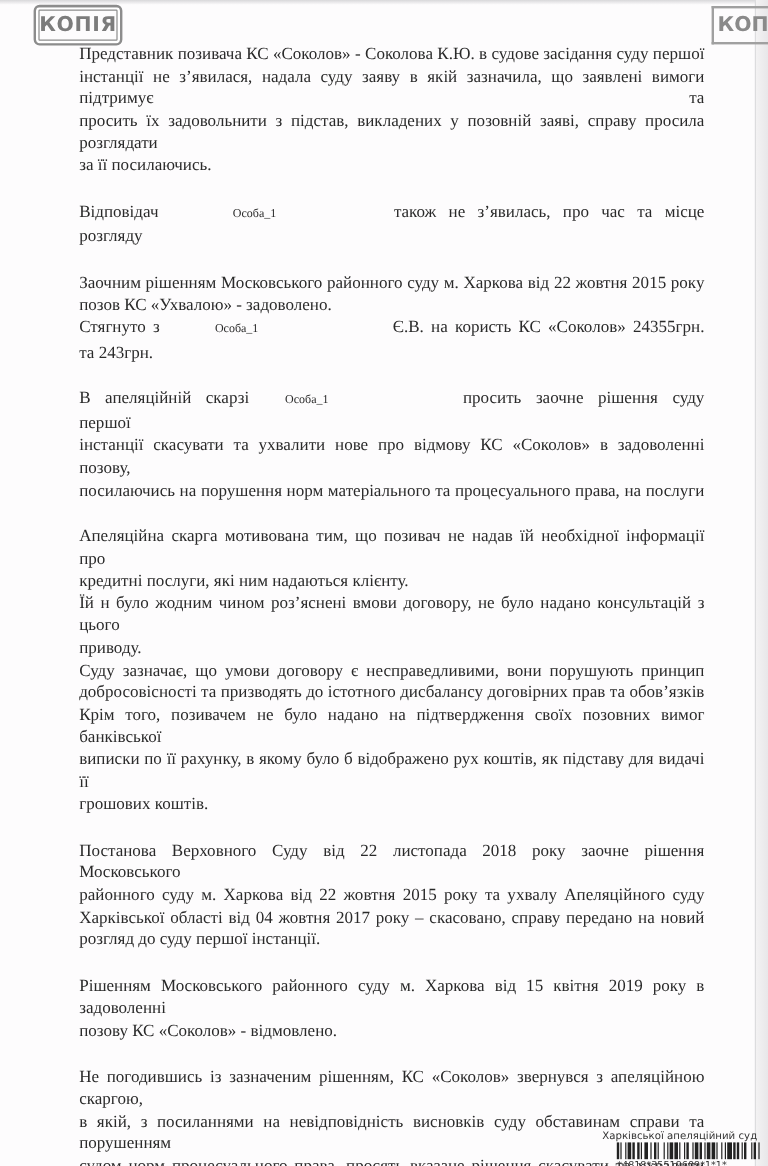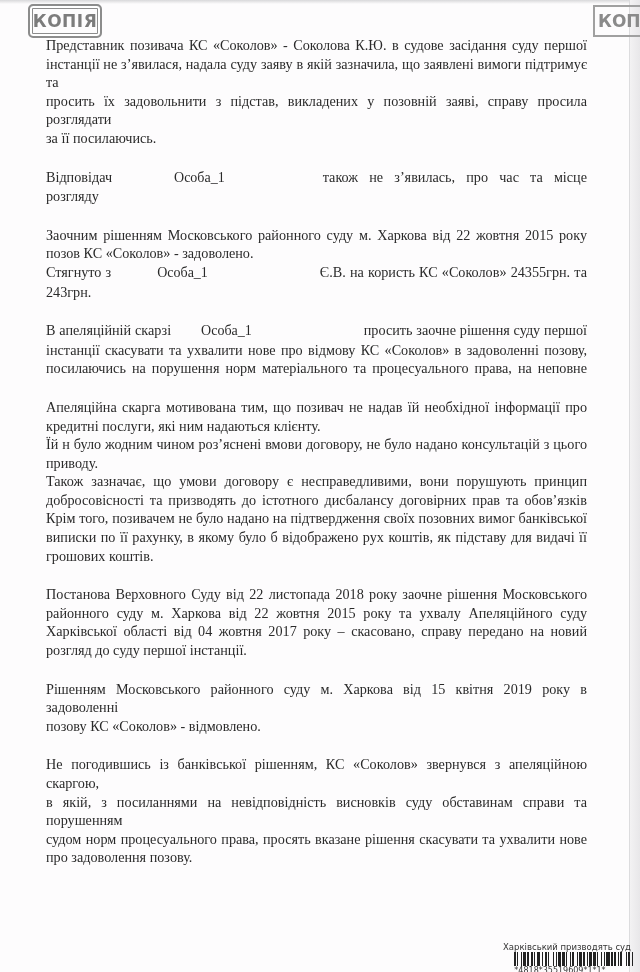--- a/index.html
+++ b/index.html
@@ -77,26 +77,27 @@
       line-height: 18.6px;
     }
     .para {
       margin: 0 0 20px 0;
       text-align: justify;
     }
     .line {
       display: block;
       text-align: justify;
       text-align-last: justify;
+      margin-left: 20px;
     }
     .line.last {
       text-align-last: left;
     }
     .person {
-      font-size: 14px;
+      font-size: 10px;
     }
     .gap1 { display: inline-block; width: 62px; }
     .gap2 { display: inline-block; width: 98px; }
     .gap3 { display: inline-block; width: 46px; }
     .gap4 { display: inline-block; width: 30px; }
     .gap5 { display: inline-block; width: 112px; }
     .barcode-block {
       position: absolute;
       left: 445px;
       top: 942px;
@@ -152,70 +153,70 @@
   </div>
 
   <div class="para" style="margin-top:12px;">
     <span class="line">
       <span>Відповідач</span><span class="gap1"></span><span class="person">Особа_1</span><span class="gap2"></span><span>також не з’явилась, про час та місце розгляду</span>
     </span>
   </div>
 
   <div class="para">
     <span class="line">Заочним рішенням Московського районного суду м. Харкова від 22 жовтня 2015 року</span>
-    <span class="line last">позов КС «Соколов» - задоволено.</span>
+    <span class="line last">позов КС «Ухвалою» - задоволено.</span>
     <span class="line last">
       <span>Стягнуто з</span><span class="gap3"></span><span class="person">Особа_1</span><span class="gap5"></span><span>Є.В. на користь КС «Соколов» 24355грн. та 243грн.</span>
     </span>
   </div>
 
   <div class="para">
     <span class="line">
       <span>В апеляційній скарзі</span><span class="gap4"></span><span class="person">Особа_1</span><span class="gap5"></span><span>просить заочне рішення суду першої</span>
     </span>
     <span class="line">інстанції скасувати та ухвалити нове про відмову КС «Соколов» в задоволенні позову,</span>
-    <span class="line">посилаючись на порушення норм матеріального та процесуального права, на неповне</span>
+    <span class="line">посилаючись на порушення норм матеріального та процесуального права, на послуги</span>
   </div>
 
   <div class="para">
     <span class="line">Апеляційна скарга мотивована тим, що позивач не надав їй необхідної інформації про</span>
     <span class="line last">кредитні послуги, які ним надаються клієнту.</span>
     <span class="line">Їй н було  жодним чином роз’яснені вмови договору, не було надано консультацій з цього</span>
     <span class="line last">приводу.</span>
-    <span class="line">Також зазначає, що умови договору є несправедливими, вони порушують принцип</span>
+    <span class="line">Суду зазначає, що умови договору є несправедливими, вони порушують принцип</span>
     <span class="line">добросовісності та призводять до істотного дисбалансу договірних прав та обов’язків</span>
     <span class="line">Крім того, позивачем не було надано на підтвердження своїх позовних вимог банківської</span>
     <span class="line">виписки по її рахунку, в якому було б відображено рух коштів, як підставу для видачі її</span>
     <span class="line last">грошових коштів.</span>
   </div>
 
 
   <div class="para">
     <span class="line">Постанова Верховного Суду від 22 листопада 2018 року заочне рішення Московського</span>
     <span class="line">районного суду м. Харкова від 22 жовтня 2015 року та ухвалу Апеляційного суду</span>
     <span class="line">Харківської області від 04 жовтня 2017 року – скасовано, справу передано на новий</span>
     <span class="line last">розгляд до суду першої інстанції.</span>
   </div>
 
   <div class="para">
     <span class="line">Рішенням Московського районного суду м. Харкова від 15 квітня 2019 року в задоволенні</span>
     <span class="line last">позову КС «Соколов» - відмовлено.</span>
   </div>
 
   <div class="para">
-    <span class="line">Не погодившись із банківської рішенням, КС «Соколов» звернувся з апеляційною скаргою,</span>
+    <span class="line">Не погодившись із зазначеним рішенням, КС «Соколов» звернувся з апеляційною скаргою,</span>
     <span class="line">в якій, з посиланнями на невідповідність висновків суду обставинам справи та порушенням</span>
     <span class="line">судом норм процесуального права, просять вказане рішення скасувати та ухвалити нове</span>
     <span class="line last">про задоволення позову.</span>
   </div>
 
 </div>
 
 <div class="barcode-block">
-  <div class="barcode-title">Харківський призводять суд</div>
+  <div class="barcode-title">Харківської апеляційний суд</div>
   <div class="barcode" id="barcode-bars">
       <span style="width: 2.3px; background: rgb(34, 34, 34);"></span>
       <span style="width: 1.15px; background: transparent;"></span>
       <span style="width: 1.15px; background: rgb(34, 34, 34);"></span>
       <span style="width: 2.3px; background: transparent;"></span>
       <span style="width: 1.15px; background: rgb(34, 34, 34);"></span>
       <span style="width: 1.15px; background: transparent;"></span>
       <span style="width: 3.45px; background: rgb(34, 34, 34);"></span>
       <span style="width: 1.15px; background: transparent;"></span>
       <span style="width: 1.15px; background: rgb(34, 34, 34);"></span>

